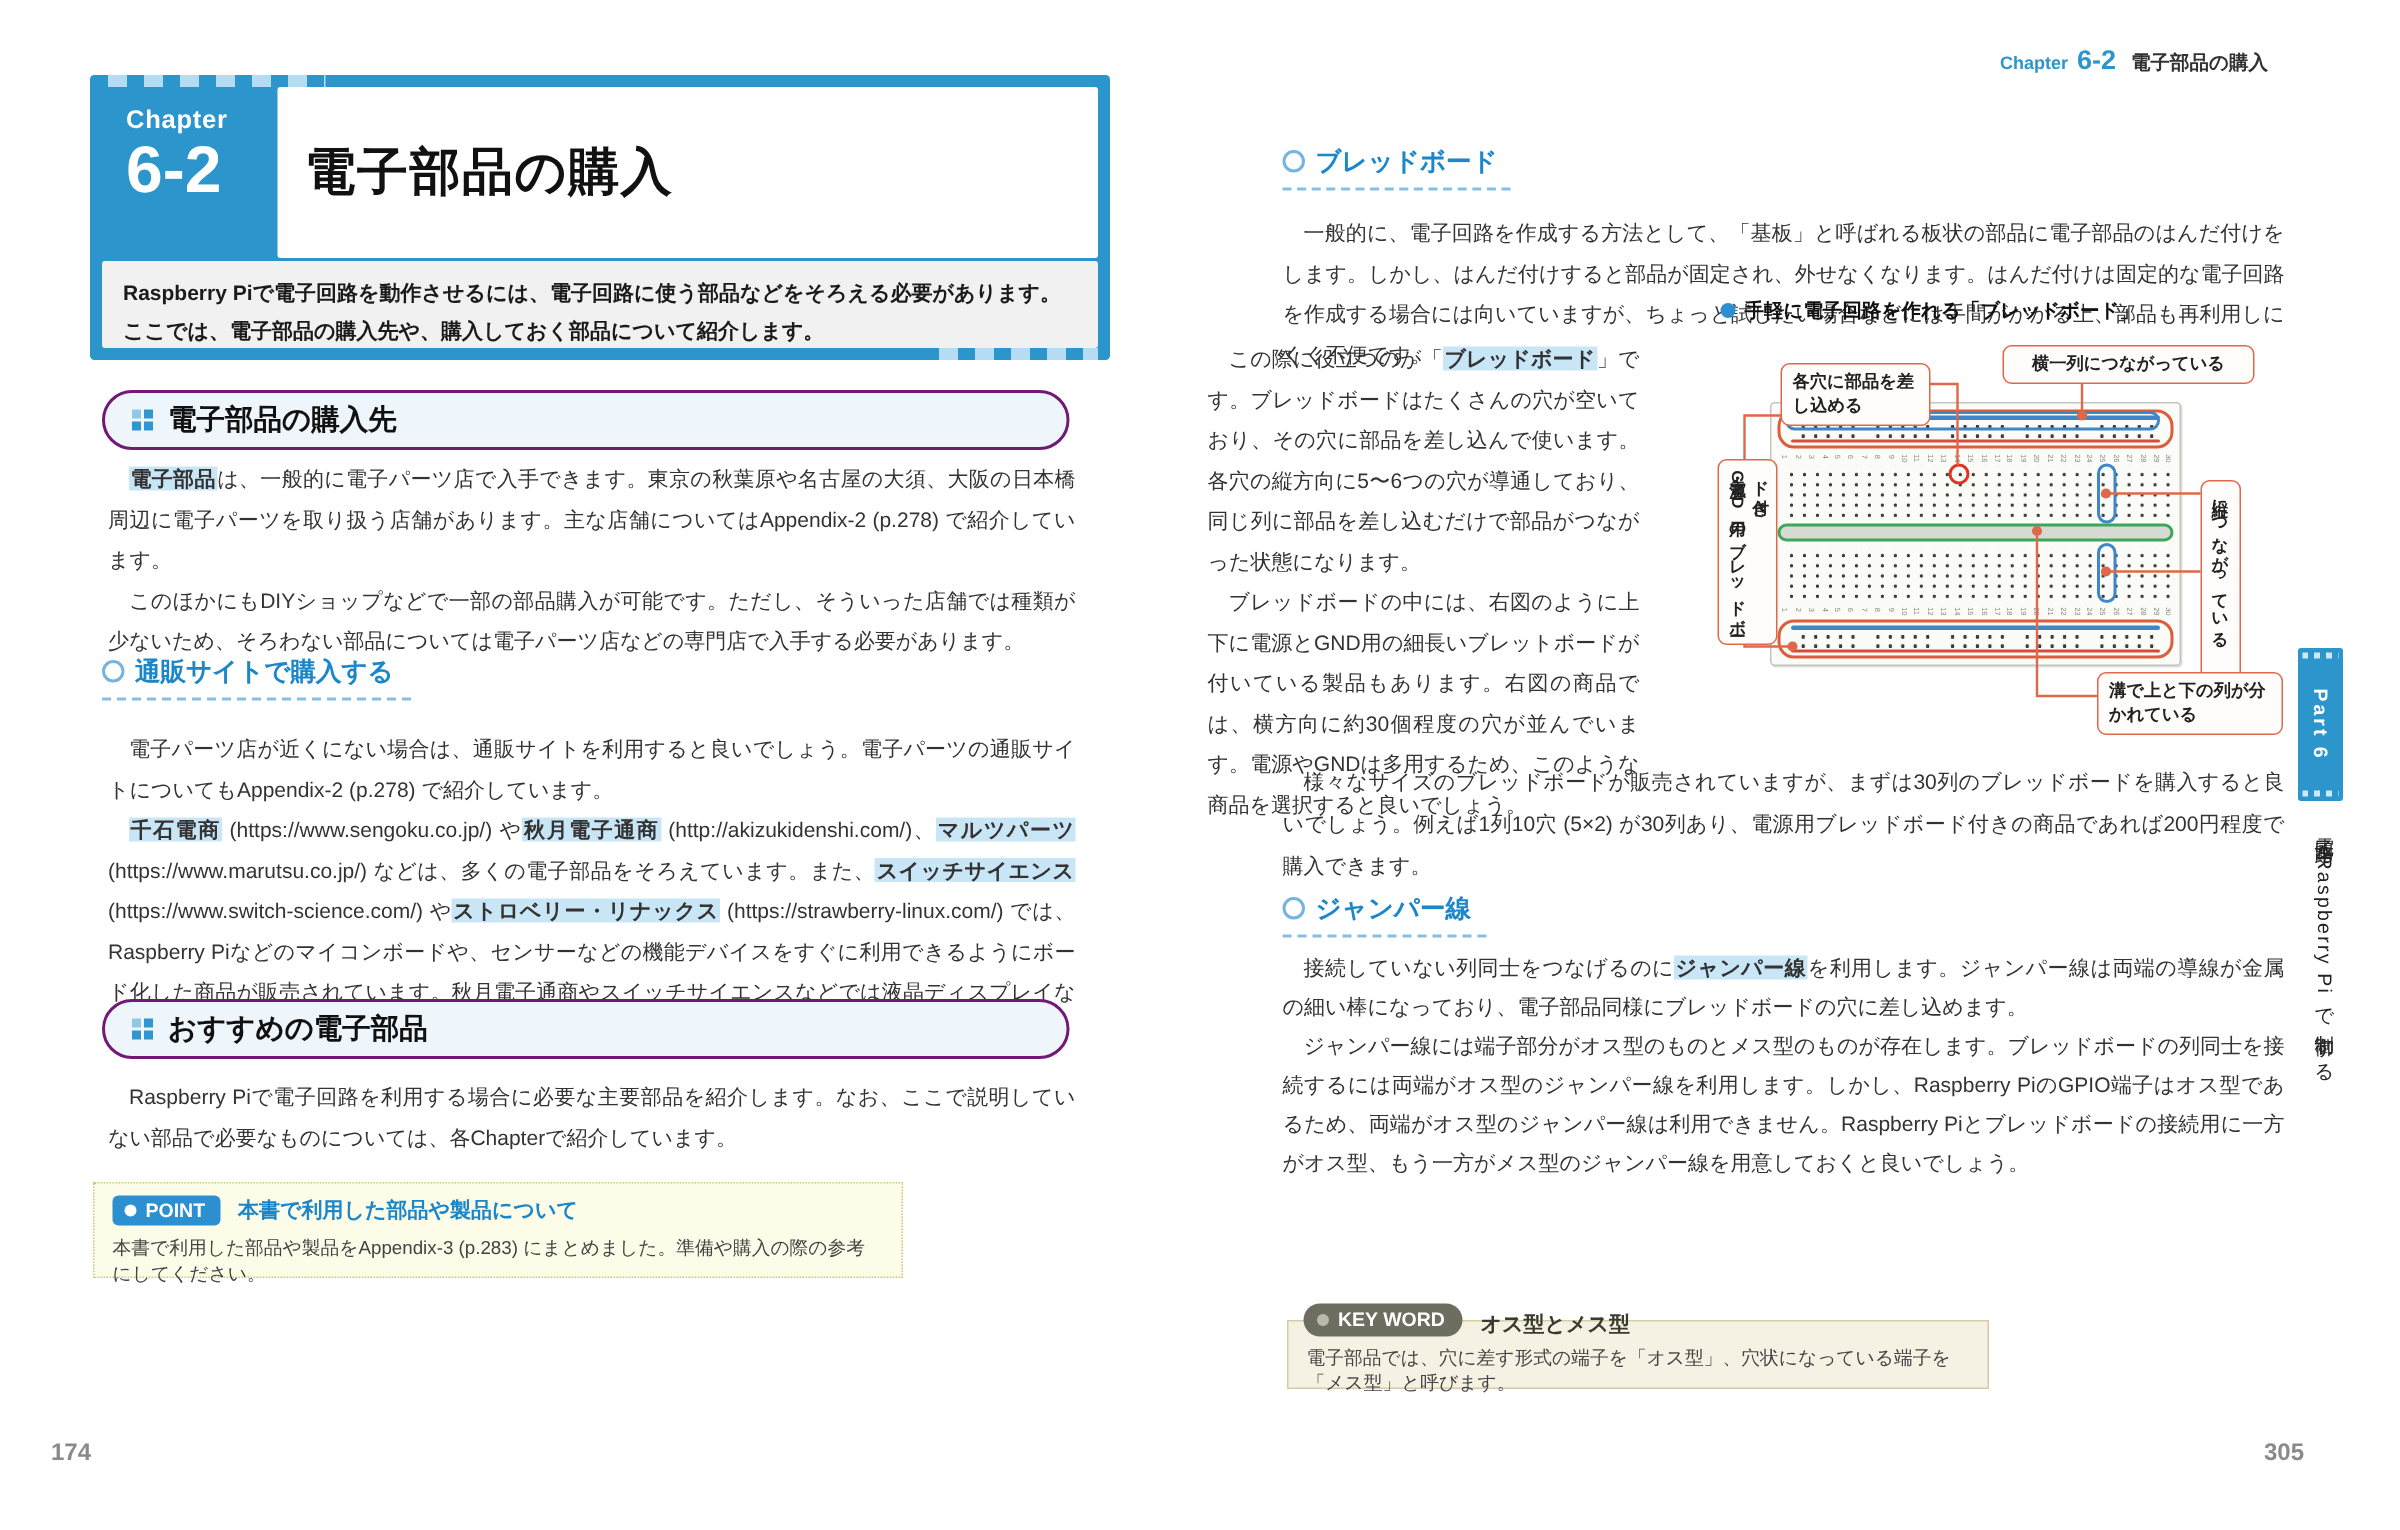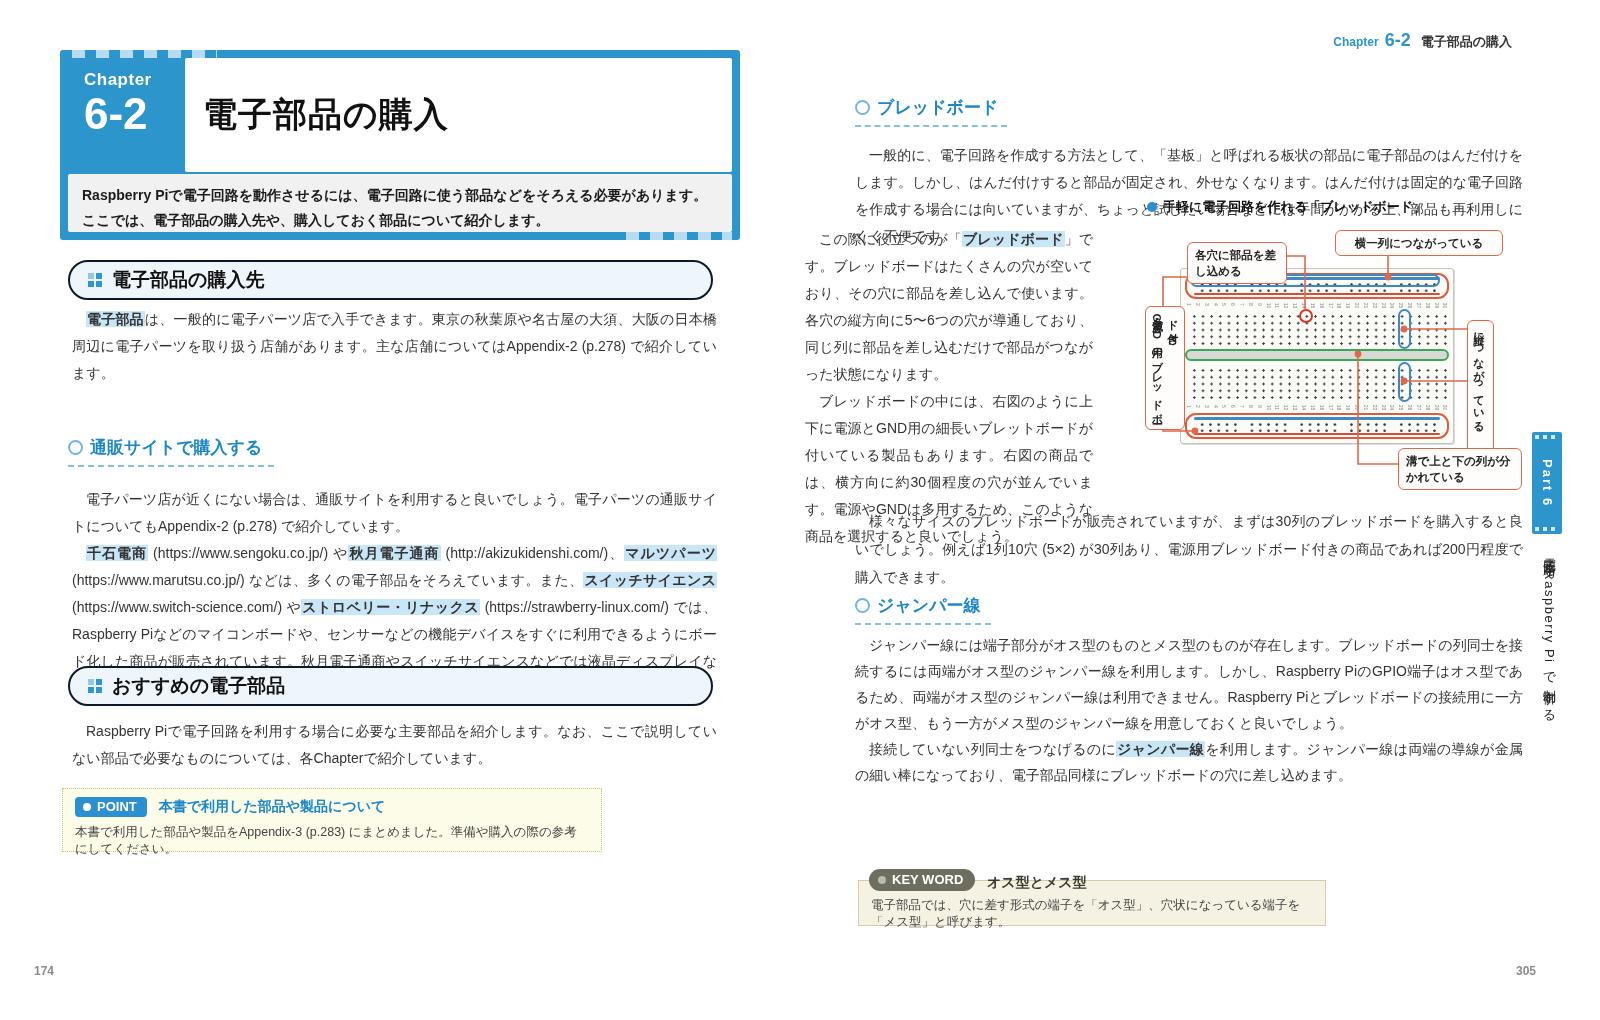--- a/index.html
+++ b/index.html
@@ -4,38 +4,38 @@
 <style>
   html,body{margin:0;padding:0;background:#fff;}
   .page{position:relative;width:1600px;height:1020px;background:#ffffff;overflow:hidden;
         font-family:"Liberation Sans","DejaVu Sans",sans-serif;color:#333;}
 
   
   .running-head{position:absolute;top:30px;right:88px;display:flex;align-items:baseline;gap:6px;}
   .rh-chapter{color:#2b95cc;font-size:12px;font-weight:700;}
   .rh-num{color:#2b95cc;font-size:18px;font-weight:700;}
   .rh-title{color:#333;font-size:13px;font-weight:700;margin-left:4px;}
-  .pagenum{position:absolute;bottom:42px;font-size:12px;font-weight:700;color:#8a8a8a;}
+  .pagenum{position:absolute;bottom:42px;font-size:16px;font-weight:700;color:#8a8a8a;}
   .pagenum.left{left:34px;} .pagenum.right{right:64px;}
 
   
   .chapter-header{position:absolute;left:60px;top:50px;width:680px;height:190px;background:#2b95cc;border-radius:3px;}
   .dashes{position:absolute;height:8px;background:repeating-linear-gradient(90deg,#b5dcf2 0 13px,rgba(0,0,0,0) 13px 24px);}
   .dashes-tl{left:12px;top:0;width:145px;}
   .dashes-br{right:8px;bottom:0;width:106px;}
   .chapter-badge{position:absolute;left:0;top:0;width:125px;height:122px;color:#fff;padding:20px 0 0 24px;box-sizing:border-box;}
   .chapter-label{font-size:17px;font-weight:700;letter-spacing:.5px;}
   .chapter-num{font-size:44px;font-weight:700;line-height:1.1;}
   .chapter-title-box{position:absolute;left:125px;top:8px;right:8px;height:114px;background:#fff;border-radius:2px;display:flex;align-items:center;padding-left:18px;box-sizing:border-box;}
   .chapter-title-box h1{margin:0;font-size:34px;font-weight:700;color:#111;letter-spacing:1px;}
   .chapter-lead{position:absolute;left:8px;right:8px;top:124px;height:58px;background:#f1f1f2;color:#1b1b1b;
        font-size:14px;font-weight:600;line-height:1.8;padding:9px 14px;box-sizing:border-box;border-radius:2px;}
 
   
-  .pill{position:absolute;left:68px;width:645px;height:40px;border:2px solid #0f172a;border-radius:22px;
+  .pill{position:absolute;left:68px;width:645px;height:40px;border:2px solid #701a75;border-radius:22px;
         background:#eef6fc;display:flex;align-items:center;padding-left:18px;box-sizing:border-box;}
   .pill-icon{display:inline-grid;grid-template-columns:6px 6px;grid-auto-rows:6px;gap:2px;margin-right:10px;}
   .pill-icon i{display:block;background:#2e96d0;}
   .pill-icon i:first-child{background:#93c7e8;}
   .pill-text{font-size:19px;font-weight:700;color:#111;}
 
   
   .subhead{position:absolute;}
   .subhead-row{display:flex;align-items:center;gap:7px;}
   .subhead-circle{width:11px;height:11px;border:2px solid #74b5e0;border-radius:50%;display:inline-block;}
@@ -146,20 +146,21 @@
         <i></i>
         <i></i>
         <i></i>
         <i></i>
       </span>
     <span class="pill-text">電子部品の購入先</span>
   </div>
 
   <div class="textblock" style="left:72px;top:306px;width:645px;">
     <p><span class="hl">電子部品</span><span>は、一般的に電子パーツ店で入手できます。東京の秋葉原や名古屋の大須、大阪の日本橋周辺に電子パーツを取り扱う店舗があります。主な店舗についてはAppendix-2 (p.278) で紹介しています。</span></p>
+    <p><span>このほかにもDIYショップなどで一部の部品購入が可能です。ただし、そういった店舗では種類が少ないため、そろわない部品については電子パーツ店などの専門店で入手する必要があります。</span></p>
   </div>
 
   <div class="subhead" style="left:68px;top:436px;font-family:Liberation Mono, monospace;">
     <div class="subhead-row">
       <span class="subhead-circle"></span>
       <span class="subhead-text">通販サイトで購入する</span>
     </div>
     <div class="subhead-dash" style="width:206px;"></div>
   </div>
 
@@ -332,22 +333,22 @@
 
   <div class="subhead" style="left:855px;top:594px;">
     <div class="subhead-row">
       <span class="subhead-circle"></span>
       <span class="subhead-text">ジャンパー線</span>
     </div>
     <div class="subhead-dash" style="width:136px;"></div>
   </div>
 
   <div class="textblock" style="left:855px;top:632px;width:668px;line-height:26px;">
+    <p><span>接続していない列同士をつなげるのに</span><span class="hl">ジャンパー線</span><span>を利用します。ジャンパー線は両端の導線が金属の細い棒になっており、電子部品同様にブレッドボードの穴に差し込めます。</span></p>
     <p><span>ジャンパー線には端子部分がオス型のものとメス型のものが存在します。ブレッドボードの列同士を接続するには両端がオス型のジャンパー線を利用します。しかし、Raspberry PiのGPIO端子はオス型であるため、両端がオス型のジャンパー線は利用できません。Raspberry Piとブレッドボードの接続用に一方がオス型、もう一方がメス型のジャンパー線を用意しておくと良いでしょう。</span></p>
-    <p><span>接続していない列同士をつなげるのに</span><span class="hl">ジャンパー線</span><span>を利用します。ジャンパー線は両端の導線が金属の細い棒になっており、電子部品同様にブレッドボードの穴に差し込めます。</span></p>
   </div>
 
   <div class="kw-box">
     <span class="kw-badge">KEY WORD</span>
     <span class="kw-title">オス型とメス型</span>
     <div class="kw-body">電子部品では、穴に差す形式の端子を「オス型」、穴状になっている端子を「メス型」と呼びます。</div>
   </div>
 
   <div class="part-tab">
     <div class="tab-dash"></div>

